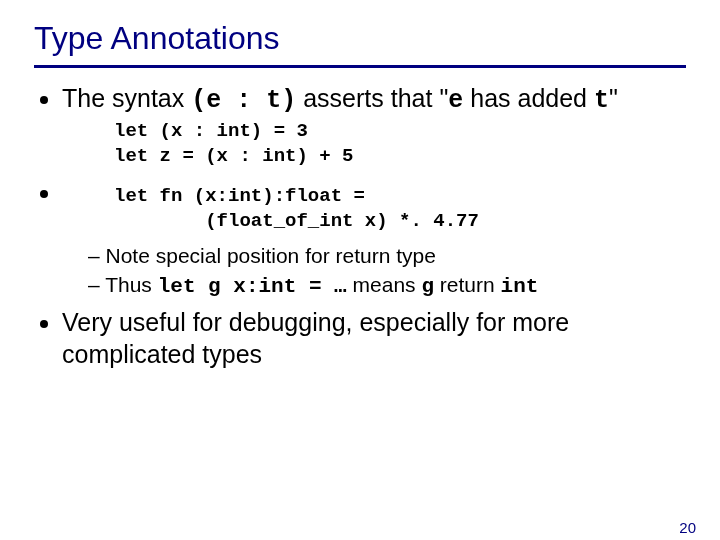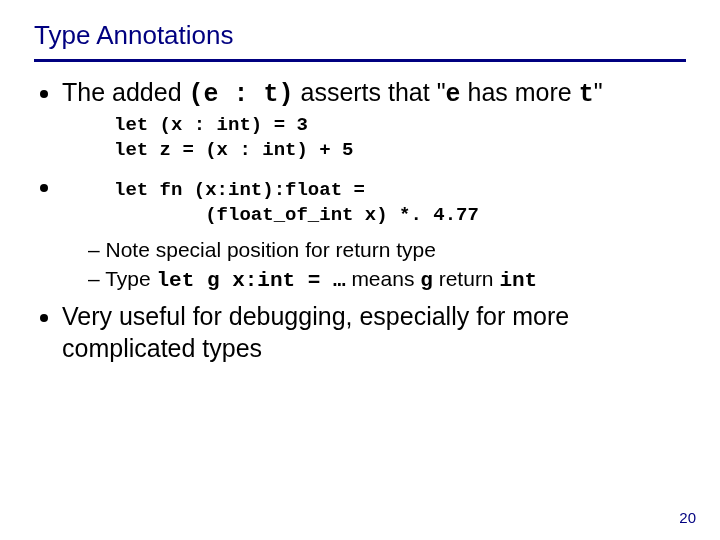--- a/index.html
+++ b/index.html
@@ -12,21 +12,21 @@
     color: #000;
   }
   .slide {
     position: relative;
     width: 720px;
     height: 540px;
     box-sizing: border-box;
     padding: 20px 34px 10px 34px;
   }
   .title {
-    font-size: 26px;
+    font-size: 32px;
     color: #000080;
     margin: 0 0 8px 0;
     font-weight: normal;
     letter-spacing: 0px;
   }
   .rule {
     border: none;
     border-top: 3px solid #000080;
     margin: 0 0 14px 0;
   }
@@ -62,46 +62,46 @@
     line-height: 1.3;
   }
   .mono {
     font-family: "Courier New", Courier, monospace;
     font-weight: bold;
     margin-top: 16px;
   }
   .pagenum {
     position: absolute;
     right: 24px;
-    bottom: 14px;
+    bottom: 4px;
     font-size: 15px;
     color: #000080;
   }
 </style>
 </head>
 <body>
 
 <div class="slide">
 
   <h1 class="title">Type Annotations</h1>
   <hr class="rule">
 
   <ul class="b1">
     <li>
-      <span>The added </span><span class="mono">(e : t)</span><span> asserts that "</span><span class="mono">e</span><span> has more </span><span class="mono">t</span><span>"</span>
+      <span>The syntax </span><span class="mono">(e : t)</span><span> asserts that "</span><span class="mono">e</span><span> has added </span><span class="mono">t</span><span>"</span>
       <div class="codeblock">let (x : int) = 3
 let z = (x : int) + 5</div>
     </li>
 
     <li>
       <div class="codeblock">let fn (x:int):float =
         (float_of_int x) *. 4.77</div>
       <ul class="b2">
         <li>Note special position for return type</li>
-        <li><span>Type </span><span class="mono">let g x:int = …</span><span> means </span><span class="mono">g</span><span> return </span><span class="mono">int</span></li>
+        <li><span>Thus </span><span class="mono">let g x:int = …</span><span> means </span><span class="mono">g</span><span> return </span><span class="mono">int</span></li>
       </ul>
     </li>
 
     <li>Very useful for debugging, especially for more complicated types</li>
   </ul>
 
   <div class="pagenum">20</div>
 </div>
 
 </body></html>

